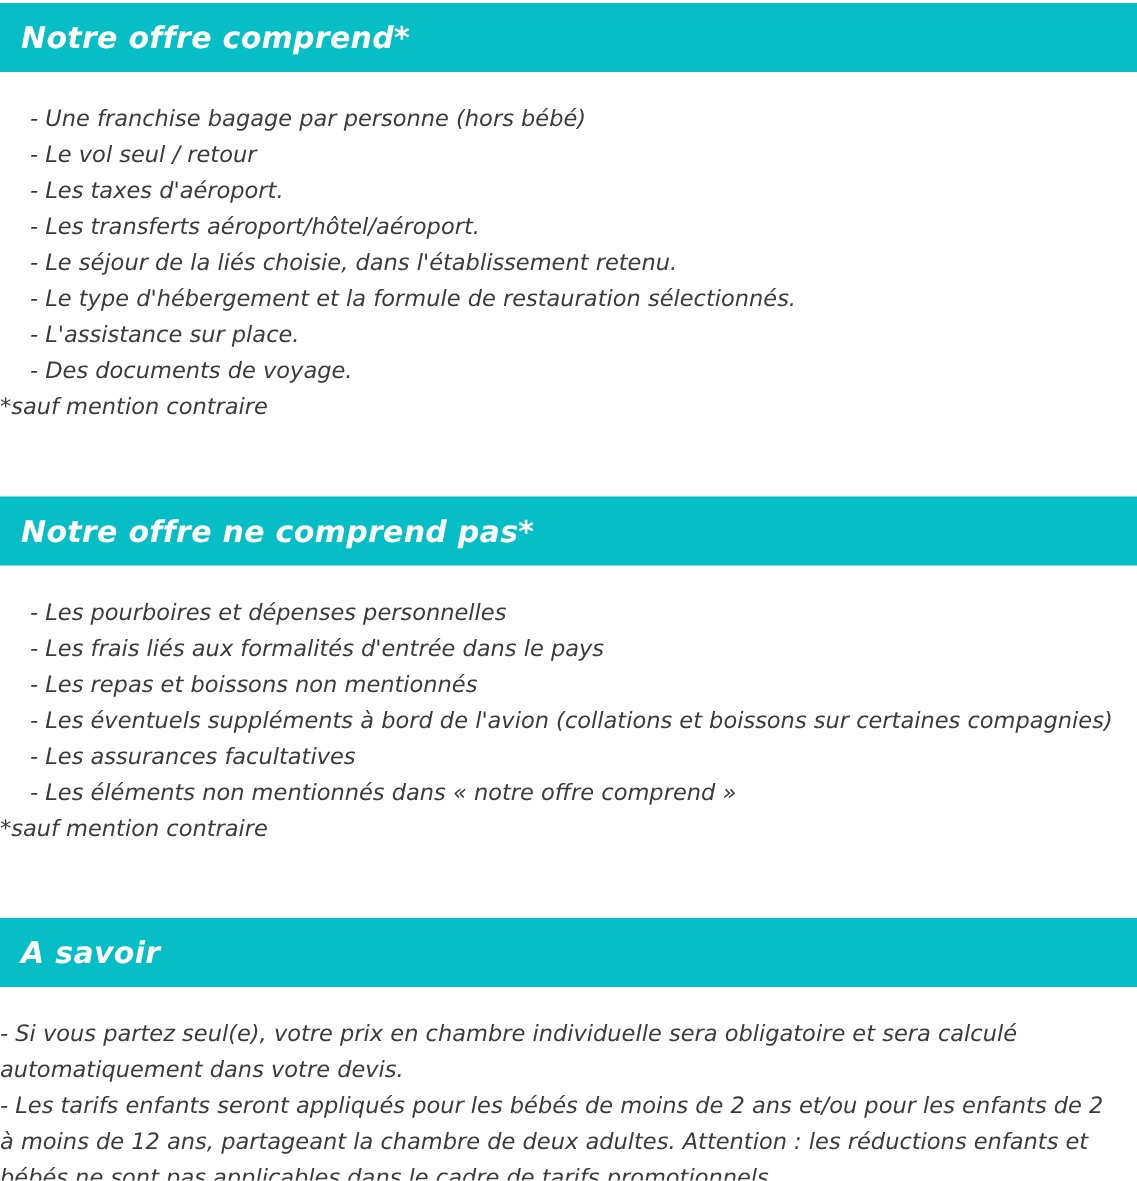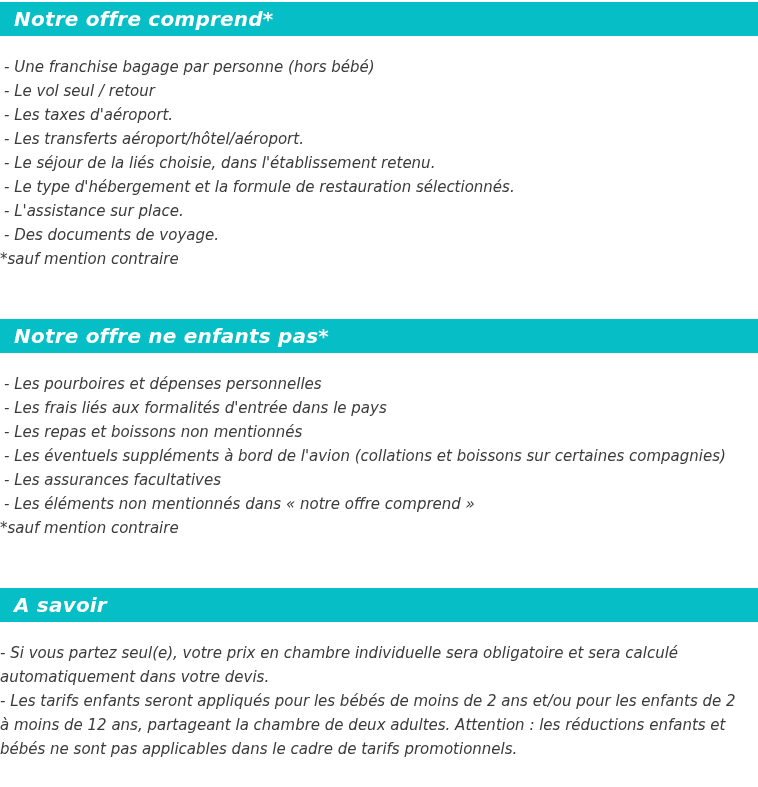--- a/index.html
+++ b/index.html
@@ -10,40 +10,40 @@
     font-family: "DejaVu Sans", "Liberation Sans", sans-serif;
     font-style: italic;
     color: #3b3b3b;
     overflow: hidden;
     padding-top: 2px;
   }
   .section { margin-bottom: 48px; }
   .section:last-child { margin-bottom: 0; }
   .bar {
     background: #06bec6;
-    height: 34px;
+    height: 46px;
     display: flex;
     align-items: center;
     padding-left: 14px;
     margin-bottom: 19px;
   }
   .bar h2 {
     color: #ffffff;
     font-size: 20px;
     font-weight: 700;
     font-style: italic;
     letter-spacing: 0.2px;
   }
   .content {
     font-size: 15px;
     line-height: 24px;
   }
   ul.items {
     list-style: none;
-    padding-left: 4px;
+    padding-left: 20px;
   }
   ul.items li { white-space: nowrap; }
   .footnote { padding-left: 0; }
   .paragraphs { padding-right: 16px; }
   .paragraphs p { margin: 0; }
 </style>
 </head>
 <body>
 
 <section class="section">
@@ -60,21 +60,21 @@
       <li>- Le type d'hébergement et la formule de restauration sélectionnés.</li>
       <li>- L'assistance sur place.</li>
       <li>- Des documents de voyage.</li>
     </ul>
     <p class="footnote">*sauf mention contraire</p>
   </div>
 </section>
 
 <section class="section">
   <header class="bar">
-    <h2>Notre offre ne enfants pas*</h2>
+    <h2>Notre offre ne comprend pas*</h2>
   </header>
   <div class="content">
     <ul class="items">
       <li>- Les pourboires et dépenses personnelles</li>
       <li>- Les frais liés aux formalités d'entrée dans le pays</li>
       <li>- Les repas et boissons non mentionnés</li>
       <li>- Les éventuels suppléments à bord de l'avion (collations et boissons sur certaines compagnies)</li>
       <li>- Les assurances facultatives</li>
       <li>- Les éléments non mentionnés dans « notre offre comprend »</li>
     </ul>

